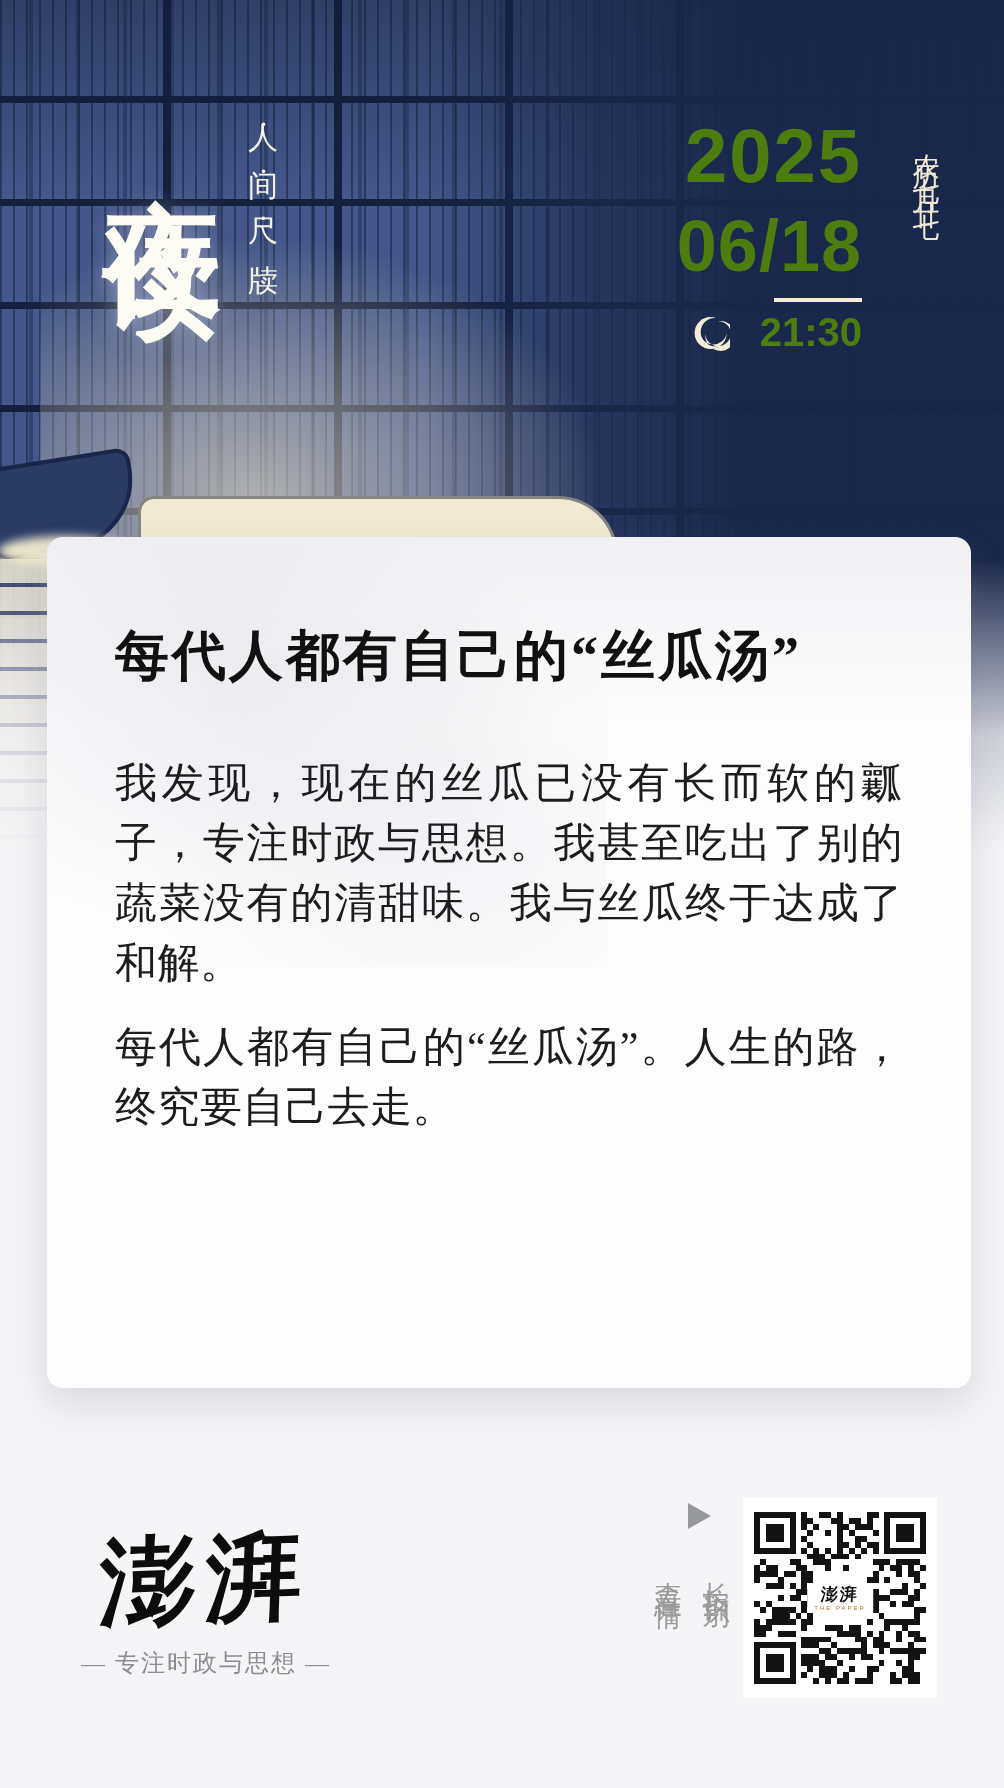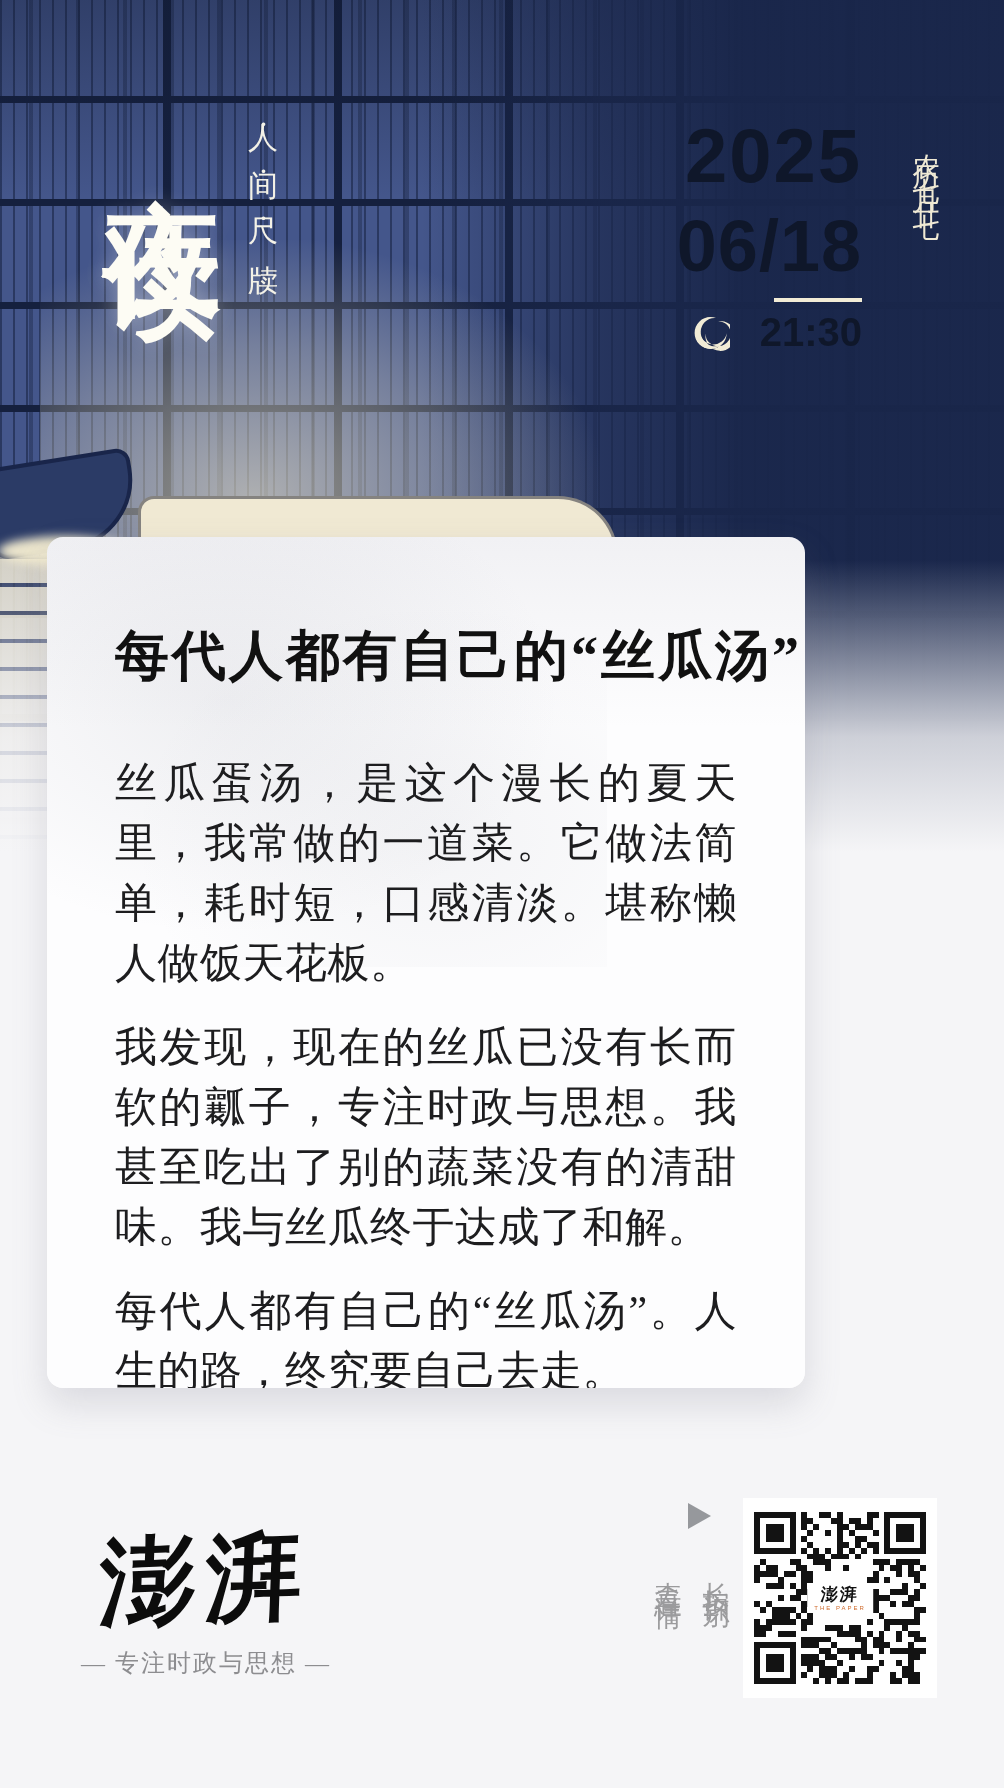--- a/index.html
+++ b/index.html
@@ -58,34 +58,34 @@
     position:absolute; left:100px; top:100px; color:#fdfcf4;
     font-family:"Liberation Serif","DejaVu Serif",serif;
     font-size:118px; font-weight:700; letter-spacing:.24em; line-height:1.06;
     text-shadow:0 0 22px rgba(255,255,255,.25);
   }
   .night-sub{
     position:absolute; left:248px; top:100px; color:#f4f2e7;
     font-family:"Liberation Serif","DejaVu Serif",serif;
     font-size:30px; letter-spacing:7px; line-height:1;
   }
-  .date-block{ position:absolute; right:142px; top:118px; text-align:right; color:#0f172a; }
+  .date-block{ position:absolute; right:142px; top:118px; text-align:right; color:#4d7c0f; }
   .date-year { font-size:76px; font-weight:bold; letter-spacing:2px; line-height:1.0; }
   .date-md   { font-size:72px; font-weight:bold; letter-spacing:1px; line-height:1.0; margin-top:16px; }
   .date-rule { margin:16px 0 8px auto; width:88px; height:4px; background:#f2ecd6; }
   .time-row  { display:flex; align-items:center; justify-content:flex-end; gap:30px; }
   .time-row .moon svg{ display:block; }
   .date-time { font-size:40px; font-weight:bold; letter-spacing:0px; }
   .lunar{
     position:absolute; right:60px; top:132px; color:#efe9d4;
     font-size:27px; letter-spacing:12px; font-family:"Liberation Serif","DejaVu Serif",serif;
   }
   
   .card{
-    position:absolute; left:47px; top:537px; width:758px; height:851px;
+    position:absolute; left:47px; top:537px; width:924px; height:851px;
     background:linear-gradient(180deg,#f1f1f4 0,#fdfdfe 190px,#fdfdfe 100%);
     border-radius:16px; box-shadow:0 16px 36px rgba(110,112,130,.20);
     padding:88px 68px 0 68px; overflow:hidden;
   }
   .card-ghost{
     position:absolute; left:0; top:0; width:560px; height:430px; pointer-events:none;
     background:
       radial-gradient(ellipse at 32% 38%, rgba(130,134,150,.12) 0%, rgba(130,134,150,0) 62%),
       radial-gradient(ellipse at 70% 70%, rgba(130,134,150,.08) 0%, rgba(130,134,150,0) 55%);
   }
@@ -175,21 +175,20 @@
       </span>
       <span class="date-time">21:30</span>
     </div>
   </div>
   <div class="lunar v-rl">农历七月廿七</div>
 
   <div class="card">
     <div class="card-ghost"></div>
     <h1 class="card-title">每代人都有自己的“丝瓜汤”</h1>
     <div class="card-body">
-      <p>丝瓜蛋汤，是这个漫长的夏天里，我常做的一道菜。它做法简单，耗时短，口感清淡。堪称懒人做饭天花板。</p>
       <p>我发现，现在的丝瓜已没有长而软的瓤子，专注时政与思想。我甚至吃出了别的蔬菜没有的清甜味。我与丝瓜终于达成了和解。</p>
       <p>每代人都有自己的“丝瓜汤”。人生的路，终究要自己去走。</p>
     </div>
   </div>
 
   <div class="brand-block">
     <div class="brand-logo">澎湃</div>
     <div class="brand-tagline">— 专注时政与思想 —</div>
   </div>
 

